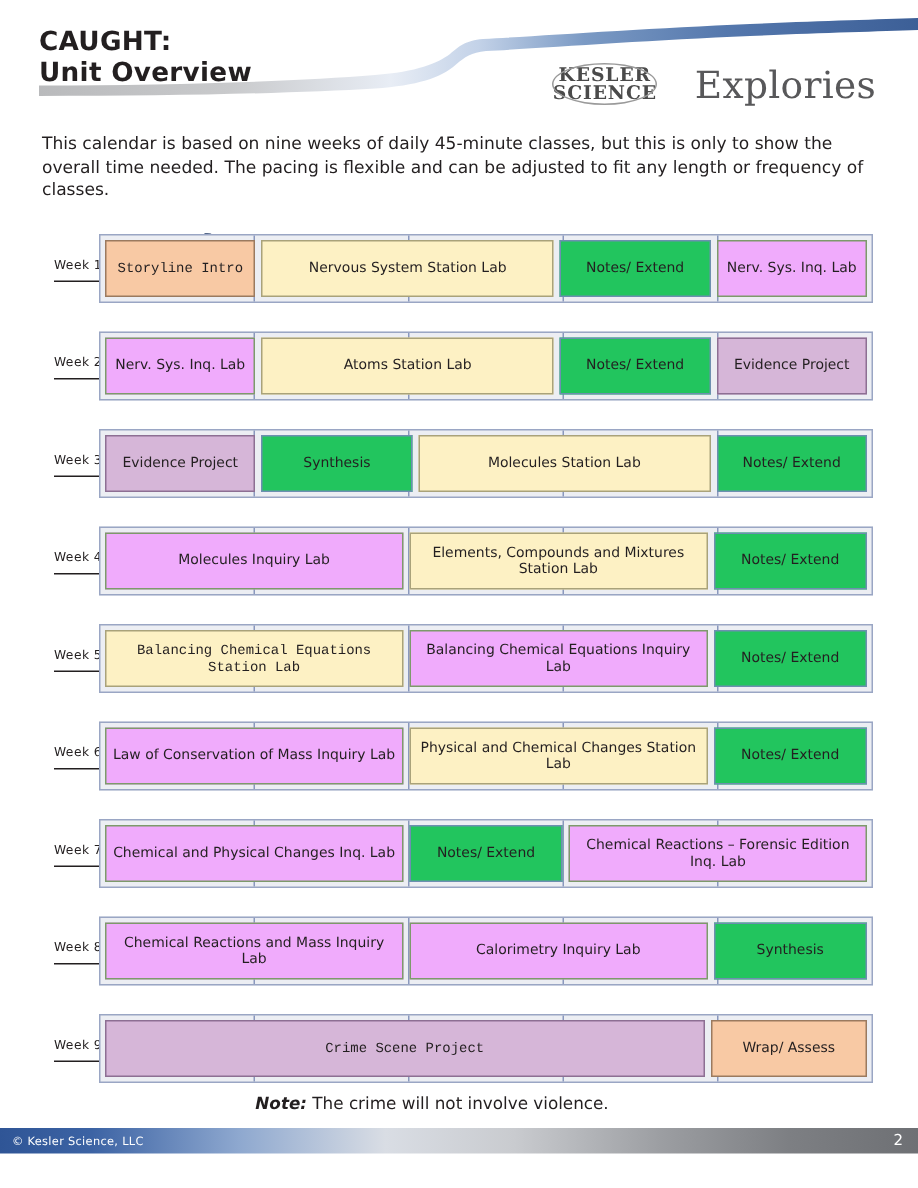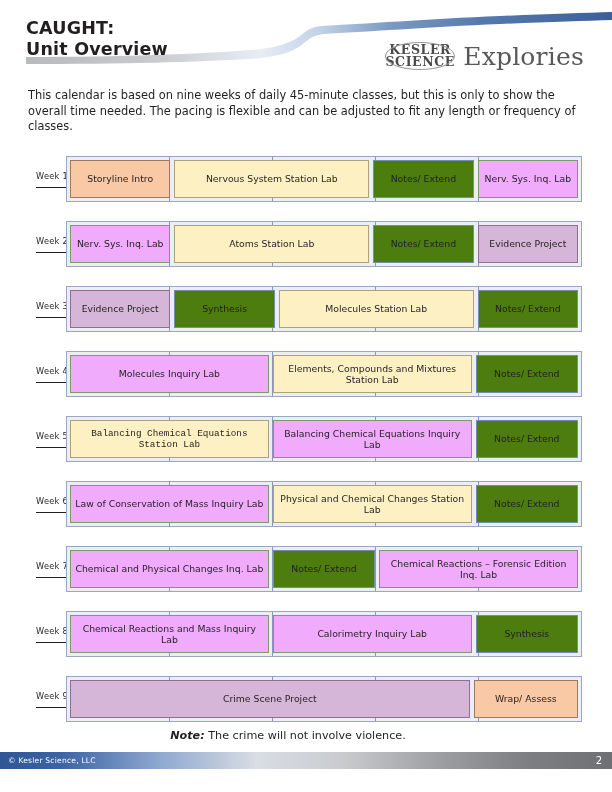--- a/index.html
+++ b/index.html
@@ -41,21 +41,21 @@
     letter-spacing: 0.2px;
     color: #231f20;
     white-space: nowrap;
   }
   .brand-block {
     position: absolute;
     right: 28px;
     top: 41px;
     display: flex;
     align-items: center;
-    gap: 7px;
+    gap: 24px;
   }
   .brand-badge {
     position: relative;
     width: 72px;
     height: 30px;
     display: flex;
     flex-direction: column;
     align-items: center;
     justify-content: center;
     line-height: 1.0;
@@ -192,21 +192,21 @@
     font-size: 9.3px;
     line-height: 1.2;
     box-sizing: border-box;
     border: 1px solid #6f6f6f;
     padding: 1px 2px;
     overflow: hidden;
     color: #231f20;
   }
   .block.c-orange  { background: #f8c9a4; border-color: #9b7a5f; }
   .block.c-cream   { background: #fdf1c4; border-color: #a9a27a; }
-  .block.c-blue    { background: #4d7c0f; border-color: #6d8fb0; }
+  .block.c-blue    { background: #22c55e; border-color: #6d8fb0; }
   .block.c-green   { background: #f0abfc; border-color: #7d9a6b; }
   .block.c-purple  { background: #d6b6d8; border-color: #8d6f93; }
 
   
   .note {
     position: absolute;
     left: 0;
     top: 729px;
     width: 576px;
     text-align: center;
@@ -305,21 +305,21 @@
       </div>
       <div class="row-track">
         <div class="day-grid">
           <div class="day-slot"></div>
           <div class="day-slot"></div>
           <div class="day-slot"></div>
           <div class="day-slot"></div>
           <div class="day-slot"></div>
         </div>
         <div class="blocks">
-          <div class="block c-orange" style="flex: 1 1 0px;">Storyline Intro</div>
+          <div class="block c-orange" style="flex: 1 1 0px; font-family: Liberation Mono, monospace;">Storyline Intro</div>
           <div class="block c-cream" style="flex: 2 1 0px;">Nervous System Station Lab</div>
           <div class="block c-blue" style="flex: 1 1 0px;">Notes/ Extend</div>
           <div class="block c-green" style="flex: 1 1 0px;">Nerv. Sys. Inq. Lab</div>
         </div>
       </div>
     </div>
     <div class="week-row">
       <div class="week-label">
         <div class="week-label-text">Week 2</div>
         <div class="week-label-rule"></div>
@@ -468,21 +468,21 @@
       </div>
       <div class="row-track">
         <div class="day-grid">
           <div class="day-slot"></div>
           <div class="day-slot"></div>
           <div class="day-slot"></div>
           <div class="day-slot"></div>
           <div class="day-slot"></div>
         </div>
         <div class="blocks">
-          <div class="block c-purple" style="flex: 4 1 0px;">Crime Scene Project</div>
+          <div class="block c-purple" style="flex: 4 1 0px; font-family: Liberation Mono, monospace;">Crime Scene Project</div>
           <div class="block c-orange" style="flex: 1 1 0px;">Wrap/ Assess</div>
         </div>
       </div>
     </div>
   </div>
 
 <div class="note">
   <b>Note:</b>
   <span>The crime will not involve violence.</span>
 </div>

